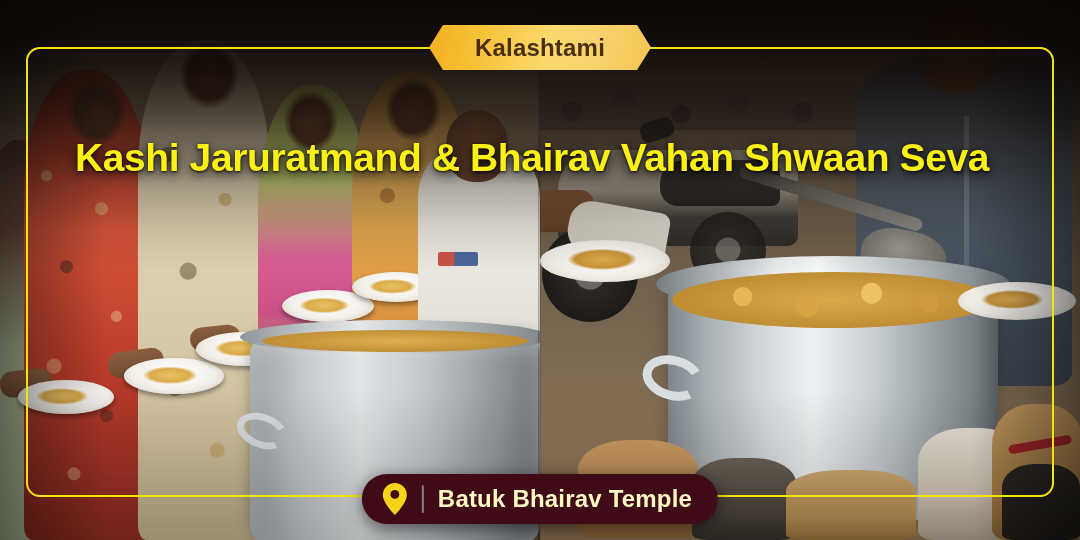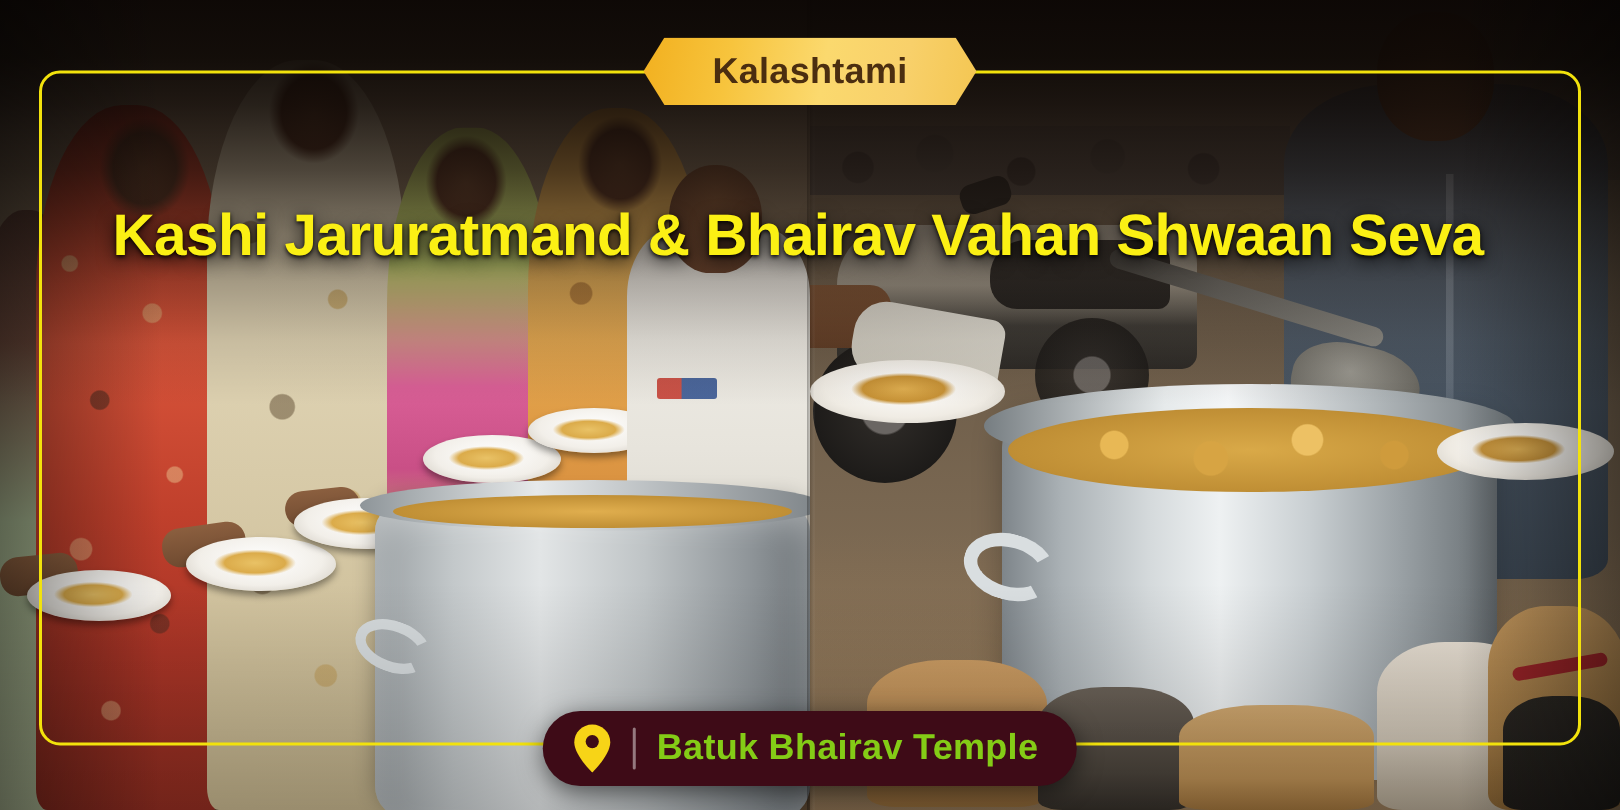--- a/index.html
+++ b/index.html
@@ -427,21 +427,21 @@
     box-shadow: 0 4px 16px rgba(0,0,0,.55);
     white-space: nowrap;
   }
   .pin-icon { display: flex; align-items: center; }
   .pill-divider {
     width: 2px; height: 28px;
     background: rgba(255,255,255,.45);
     border-radius: 1px;
   }
   .pill-label {
-    color: #84cc16;
+    color: #fef9c3;
     font-size: 24px;
     font-weight: bold;
     letter-spacing: .2px;
   }
 </style>
 </head>
 <body>
 
 <div id="poster">
 

